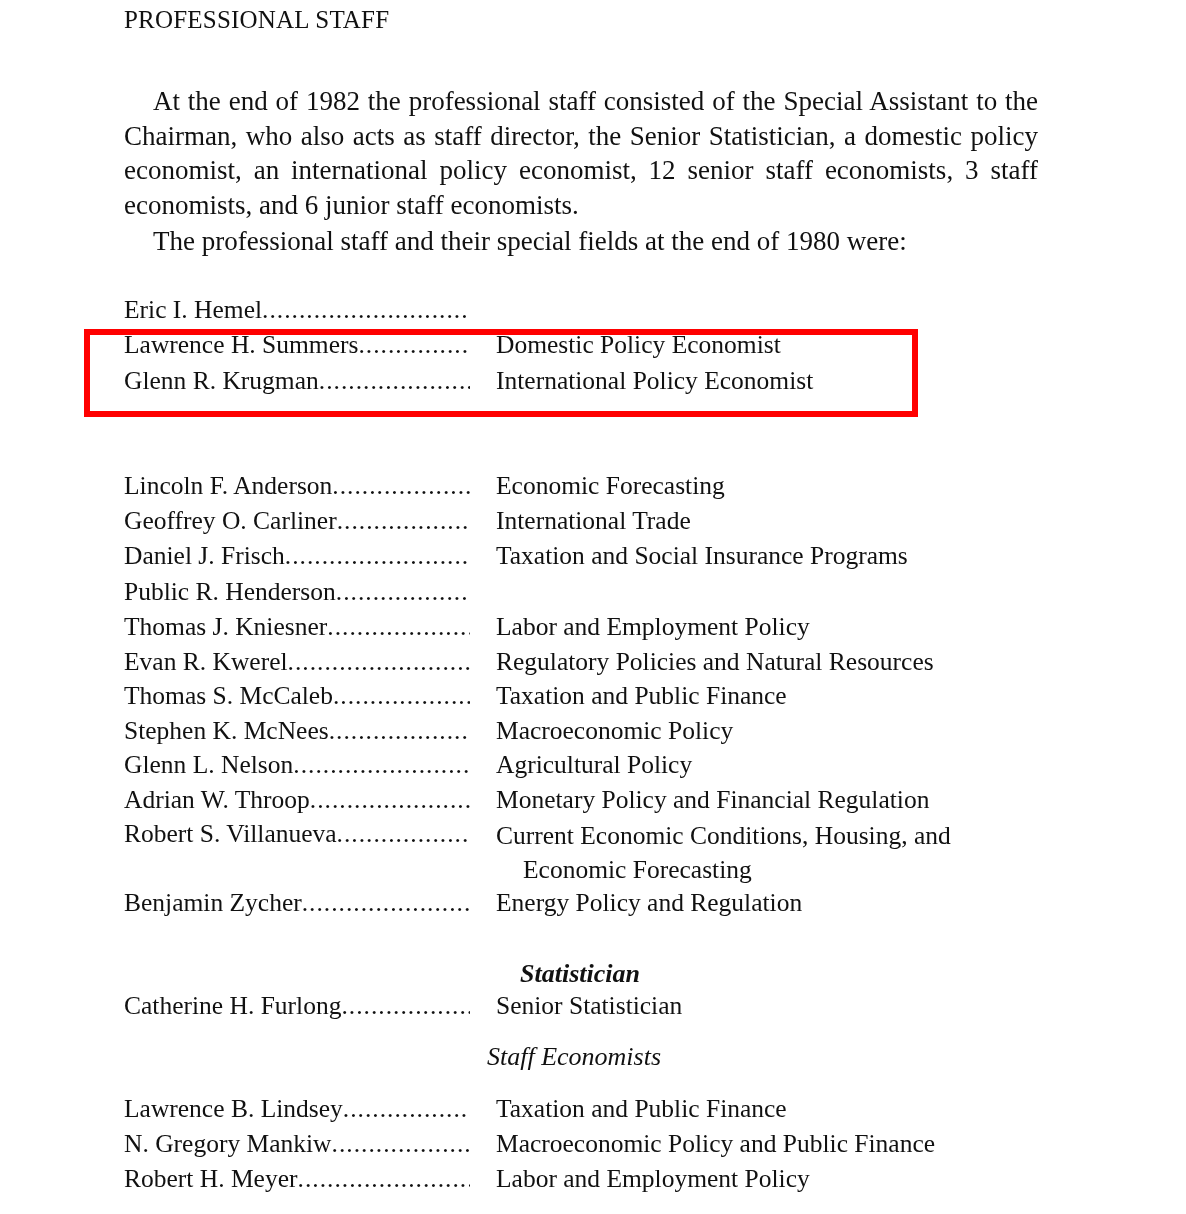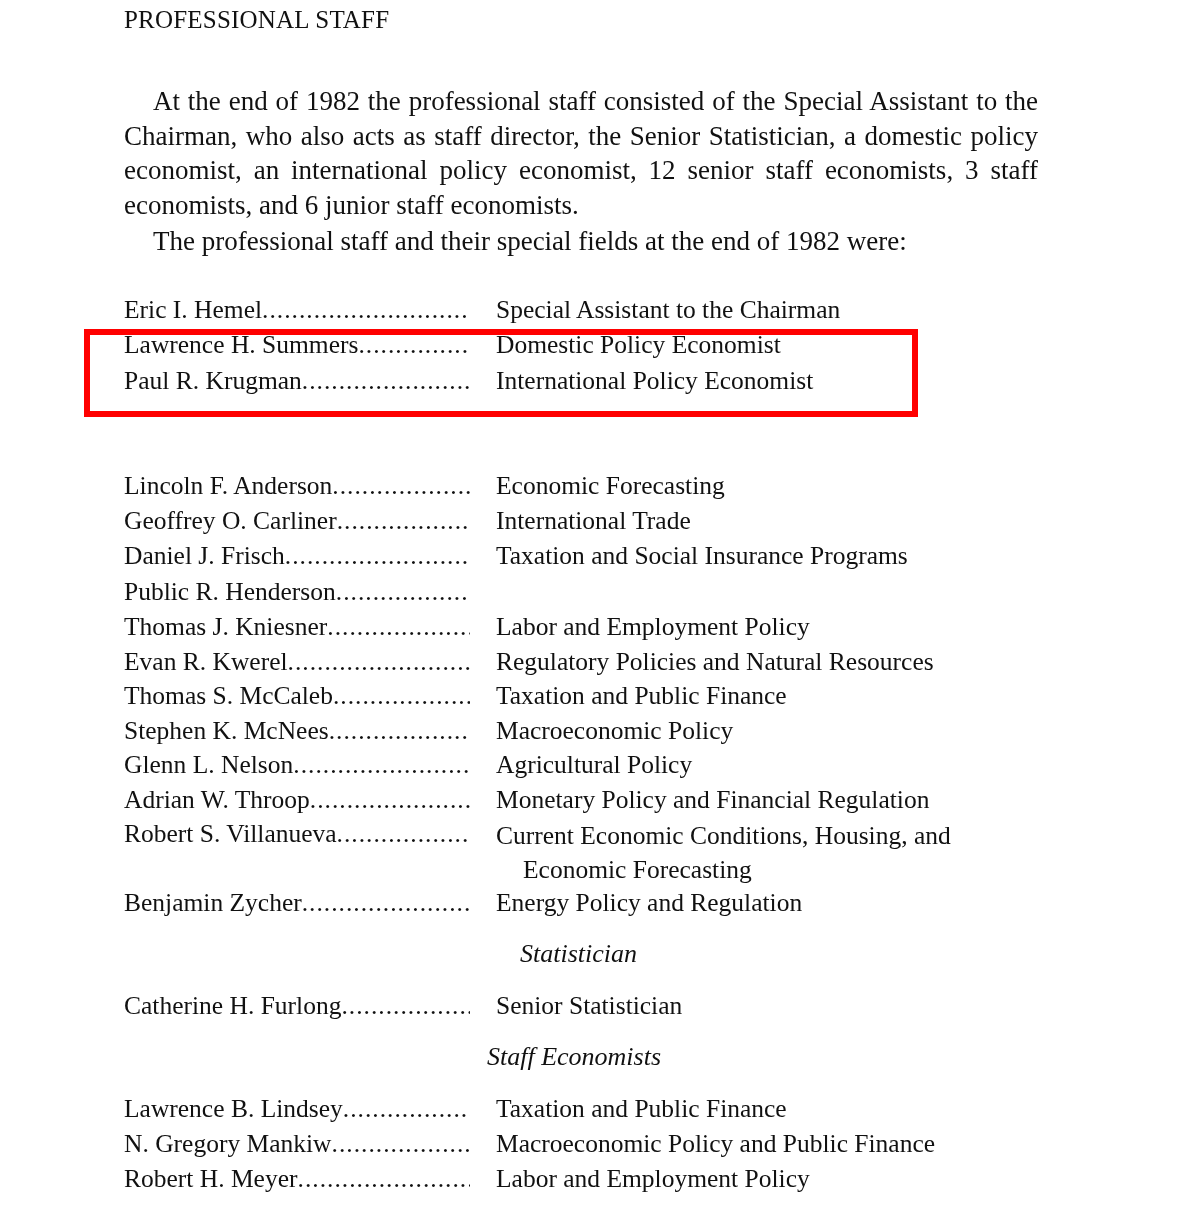--- a/index.html
+++ b/index.html
@@ -42,32 +42,31 @@
     }
   </style>
 </head>
 <body>
 
 <div class="page">
 
   <div class="heading">PROFESSIONAL STAFF</div>
 
   <p class="para para1">At the end of 1982 the professional staff consisted of the Special Assistant to the Chairman, who also acts as staff director, the Senior Statistician, a domestic policy economist, an international policy economist, 12 senior staff economists, 3 staff economists, and 6 junior staff economists.</p>
-  <p class="para para2">The professional staff and their special fields at the end of 1982 were:</p>
+  <p class="para para2">The professional staff and their special fields at the end of 1980 were:</p>
 
   <div class="row" style="top:295px">
     <span class="name"><span>Eric I. Hemel</span><span class="dots">...................................................</span></span>
-    <span class="field">Special Assistant to the Chairman</span>
   </div>
   <div class="row" style="top:330px">
     <span class="name"><span>Lawrence H. Summers</span><span class="dots">...................................................</span></span>
     <span class="field">Domestic Policy Economist</span>
   </div>
   <div class="row" style="top:366px">
-    <span class="name"><span>Paul R. Krugman</span><span class="dots">...................................................</span></span>
+    <span class="name"><span>Glenn R. Krugman</span><span class="dots">...................................................</span></span>
     <span class="field">International Policy Economist</span>
   </div>
 
   <div class="highlight-box"></div>
 
 
   <div class="row" style="top:471px">
     <span class="name"><span>Lincoln F. Anderson</span><span class="dots">...................................................</span></span>
     <span class="field">Economic Forecasting</span>
   </div>
@@ -111,21 +110,21 @@
     <span class="field" style="line-height:34px;">
       <span>Current Economic Conditions, Housing, and</span>
       <span class="cont">Economic Forecasting</span>
     </span>
   </div>
   <div class="row" style="top:888px">
     <span class="name"><span>Benjamin Zycher</span><span class="dots">...................................................</span></span>
     <span class="field">Energy Policy and Regulation</span>
   </div>
 
-  <div class="section-title" style="left:520px; top:939px;">Statistician</div>
+  <div class="section-title" style="left:520px; top:959px;font-weight:bold;">Statistician</div>
 
   <div class="row" style="top:991px">
     <span class="name"><span>Catherine H. Furlong</span><span class="dots">...................................................</span></span>
     <span class="field">Senior Statistician</span>
   </div>
 
   <div class="section-title" style="left:487px; top:1042px;text-align:center;">Staff Economists</div>
 
   <div class="row" style="top:1094px">
     <span class="name"><span>Lawrence B. Lindsey</span><span class="dots">...................................................</span></span>

